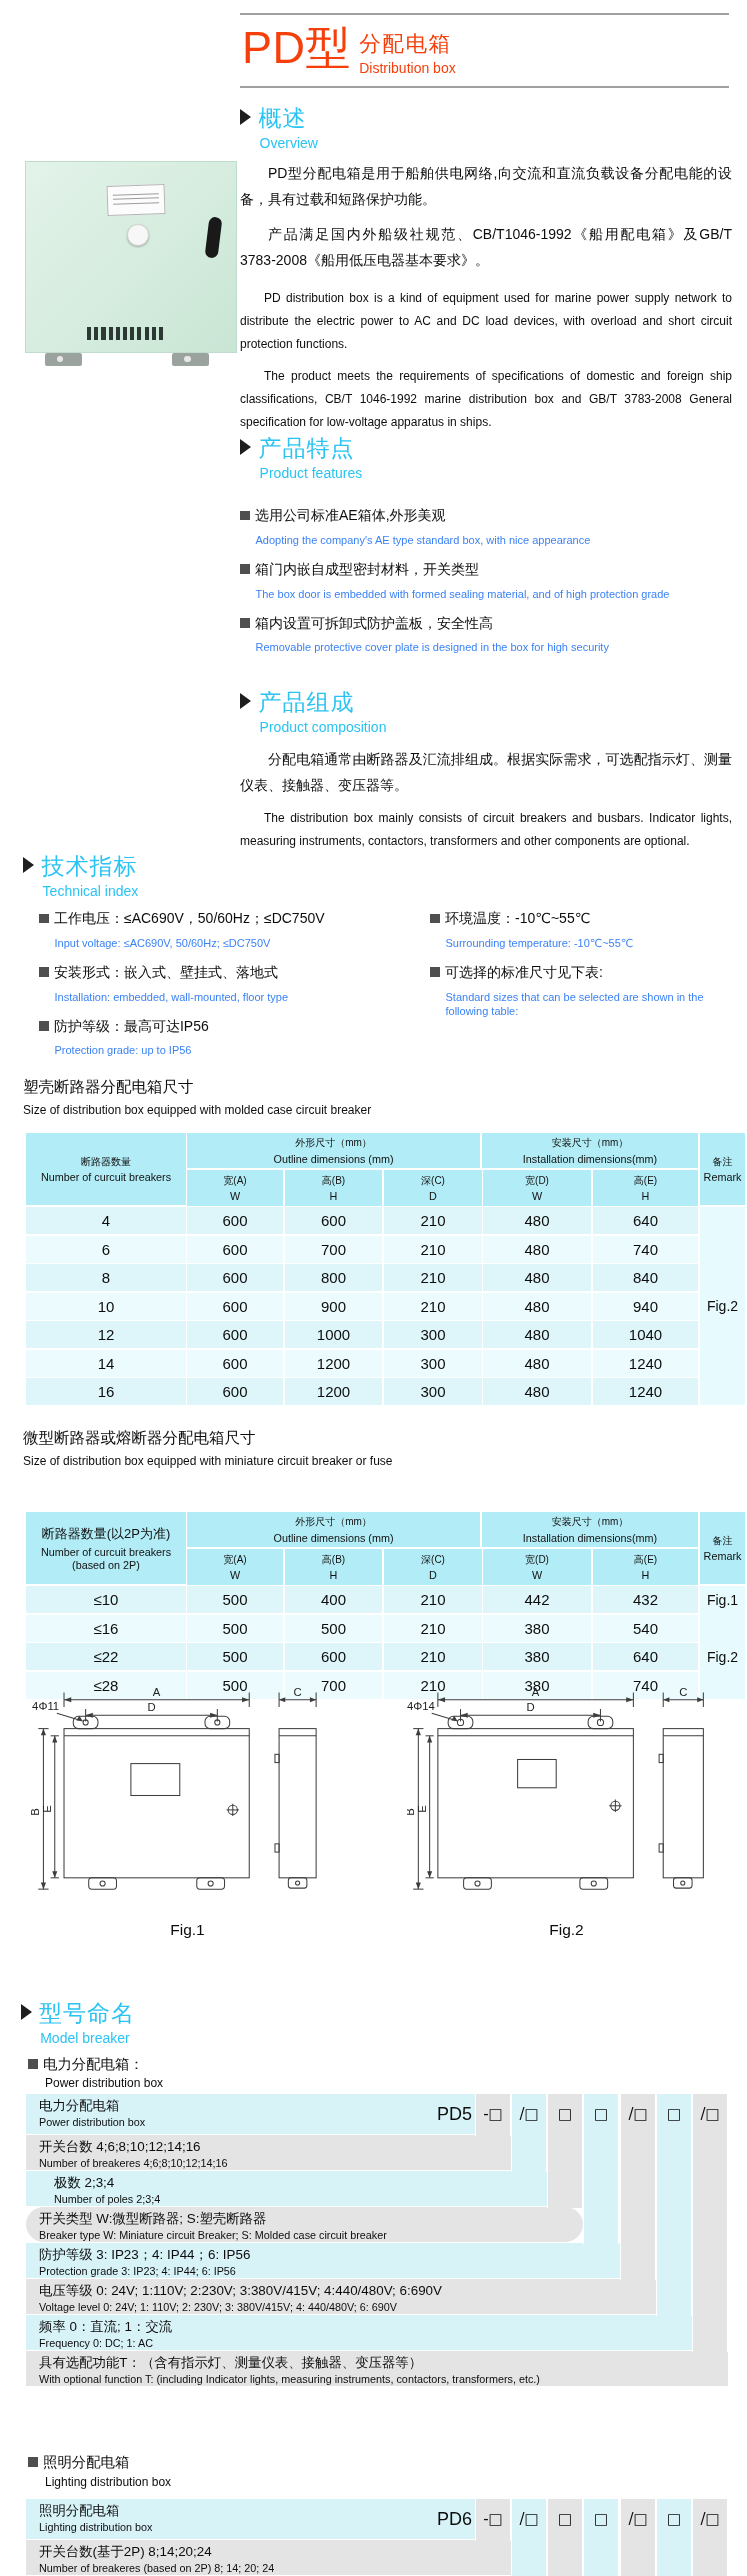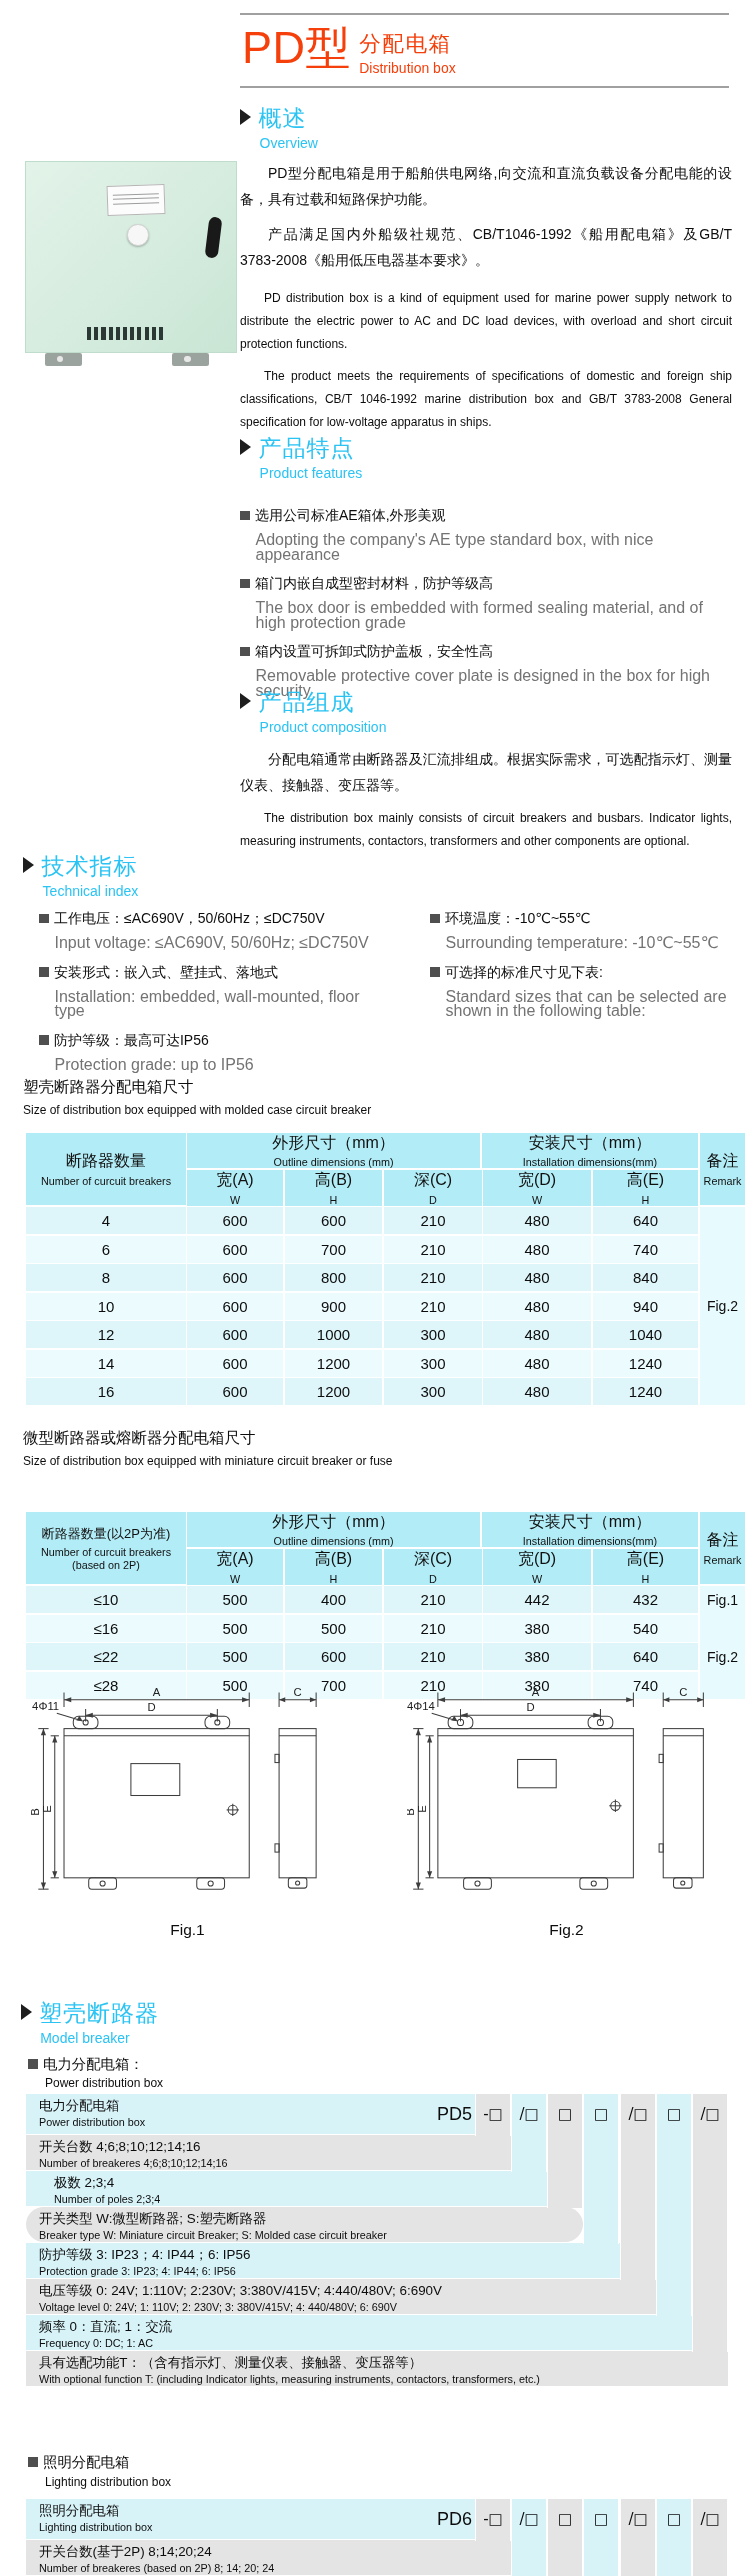--- a/index.html
+++ b/index.html
@@ -22,21 +22,21 @@
   .sec-cn { margin-left:18.5px; font-size:23px; line-height:26px; color:#2ac3f3; letter-spacing:1px; }
   .sec-en { margin-left:19.6px; font-size:14px; color:#2ac3f3; margin-top:4.1px; }
 
   
   .flow { position:absolute; }
   .cn-p { font-size:14px; line-height:26px; text-align:justify; text-indent:2em; color:#0d0d0d; }
   .en-p { font-size:12px; line-height:23px; text-align:justify; text-indent:2em; color:#0d0d0d; } .mt18{margin-top:9.3px;} .mt26{margin-top:13.4px;}
 
   
   .li-cn { font-size:14px; line-height:16.5px; margin-top:13.4px; color:#0d0d0d; }
-  .li-en { font-size:16px; line-height:14.4px; margin-top:9.3px; padding-left:15.5px; color:#737373; }
+  .li-en { font-size:11px; line-height:14.4px; margin-top:9.3px; padding-left:15.5px; color:#3b82f6; }
   .sq { display:inline-block; width:9.8px; height:9.8px; background:#4f4f4f; margin-right:5.2px; }
 
   
   .photo { position:absolute; left:23px; top:161px; width:216px; height:205px; }
   .photo-body { position:absolute; left:2.1px; top:0; right:2.1px; bottom:13.4px;
     background:linear-gradient(135deg,#e3f3e9 0%,#d5ecde 55%,#c9e5d4 100%); border:0.5px solid #c0dccc; }
   .photo-plate { position:absolute; left:81px; top:23px; width:58px; height:30px; background:#fcfcfc;
     border:0.5px solid #b5b5b5; transform:rotate(-2deg); padding:4.1px 5.2px; }
   .photo-plate i { display:block; height:1px; background:#9d9d9d; margin-top:3.6px; }
   .photo-button { position:absolute; left:101px; top:62px; width:21.6px; height:21.6px; border-radius:50%;
@@ -49,21 +49,21 @@
   .photo-foot:after { content:""; position:absolute; left:12.4px; top:3.1px; width:6.2px; height:6.2px;
     border-radius:50%; background:#e8e8e8; }
 
   
   .tbl-title-cn { font-size:15.5px; color:#0d0d0d; }
   .tbl-title-en { font-size:12px; color:#0d0d0d; margin-top:5.2px; }
   .dim-table { position:absolute; left:26px; width:719px; }
   .thead { position:relative; height:74px; }
   .hcell { position:absolute; background:#b2ecf6; display:flex; flex-direction:column;
     align-items:center; justify-content:center; text-align:center; }
-  .h-cn { font-size:16px; } .h-en { font-size:10.8px; margin-top:2.6px; } .h-note { font-size:10.8px; margin-top:1.5px; }
+  .h-cn { font-size:10px; } .h-en { font-size:10.8px; margin-top:2.6px; } .h-note { font-size:10.8px; margin-top:1.5px; }
   .hc0 { left:0; top:0; width:160px; height:72px; }
   .hg1 { left:161px; top:0; width:293px; height:35px; }
   .hg2 { left:456px; top:0; width:216px; height:35px; }
   .hrk { left:674px; top:0; width:45px; height:72px; }
   .hs  { top:37px; height:36px; }
   .hs1 { left:161px;  width:96px; } .hs2 { left:259px; width:97px; } .hs3 { left:358px; width:98px; }
   .hs4 { left:457px;  width:108px; } .hs5 { left:567px; width:105px; }
   .tbody { position:relative; }
   .trow { position:relative; height:27px; margin-bottom:1.5px; }
   .tc { position:absolute; top:0; height:27px; display:flex; align-items:center; justify-content:center;
@@ -144,21 +144,21 @@
   </div>
 
   <div class="sec-head" style="left:240px; top:435px;">
     <span class="sec-arrow"></span>
     <div class="sec-cn">产品特点</div>
     <div class="sec-en">Product features</div>
   </div>
   <div class="flow" style="left:240px; top:494px; width:495px;">
     <div class="li-cn"><span class="sq"></span><span>选用公司标准AE箱体,外形美观</span></div>
     <div class="li-en">Adopting the company's AE type standard box, with nice appearance</div>
-    <div class="li-cn"><span class="sq"></span><span>箱门内嵌自成型密封材料，防护等级高</span></div>
+    <div class="li-cn"><span class="sq"></span><span>箱门内嵌自成型密封材料，开关类型</span></div>
     <div class="li-en">The box door is embedded with formed sealing material, and of high protection grade</div>
     <div class="li-cn"><span class="sq"></span><span>箱内设置可拆卸式防护盖板，安全性高</span></div>
     <div class="li-en">Removable protective cover plate is designed in the box for high security</div>
   </div>
 
   <div class="sec-head" style="left:240px; top:689px;">
     <span class="sec-arrow"></span>
     <div class="sec-cn">产品组成</div>
     <div class="sec-en">Product composition</div>
   </div>
@@ -511,21 +511,21 @@
       <text class="dimtxt" x="537" y="36" text-anchor="middle">C</text>
       <text class="dimtxt" x="14" y="262" text-anchor="middle" transform="rotate(-90 14 262)">B</text>
       <text class="dimtxt" x="37" y="256" text-anchor="middle" transform="rotate(-90 37 256)">E</text>
       <text class="dimtxt" x="0" y="64">4Φ14</text>
     </svg>
     <div class="fig-caption">Fig.2</div>
   </div>
 
   <div class="sec-head" style="left:20.6px; top:2000px;">
     <span class="sec-arrow"></span>
-    <div class="sec-cn">塑壳断路器</div>
+    <div class="sec-cn">型号命名</div>
     <div class="sec-en">Model breaker</div>
   </div>
 
   <div class="nm-bullet-cn" style="left:28px; top:2055px;">
     <span class="sq"></span><span>电力分配电箱：</span>
   </div>
   <div class="nm-bullet-en" style="left:45px; top:2076px;">Power distribution box</div>
 
   <div class="nm-block" style="top:2094px; height:293px;">
     <div class="nm-row nm-row0" style="width:449px;">

